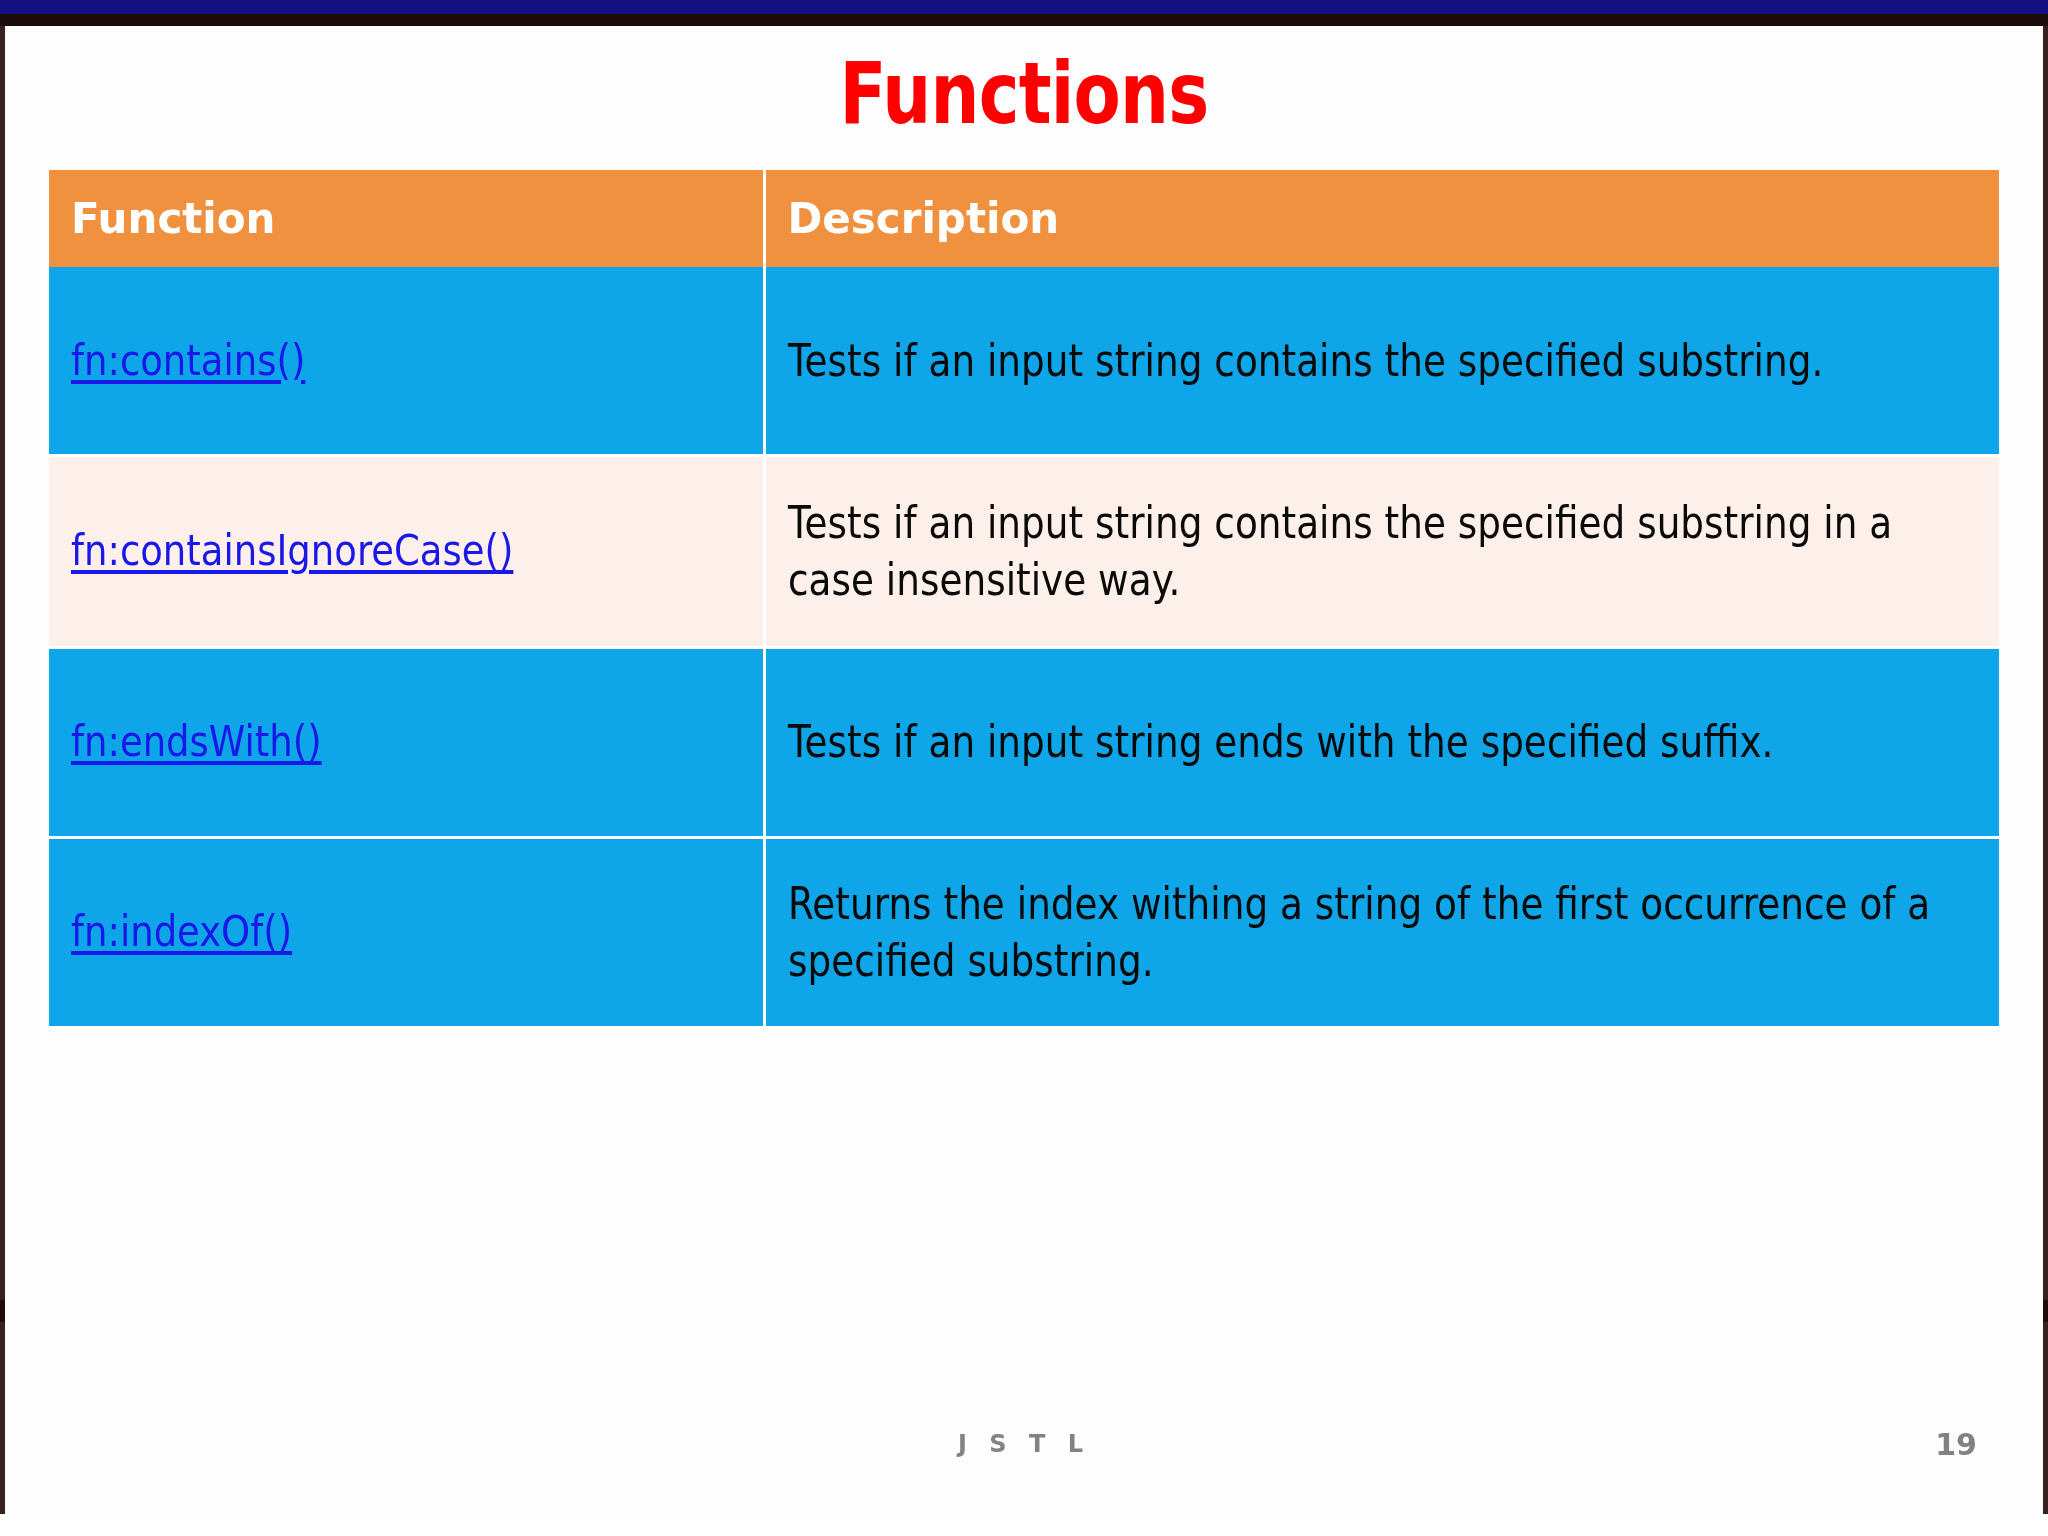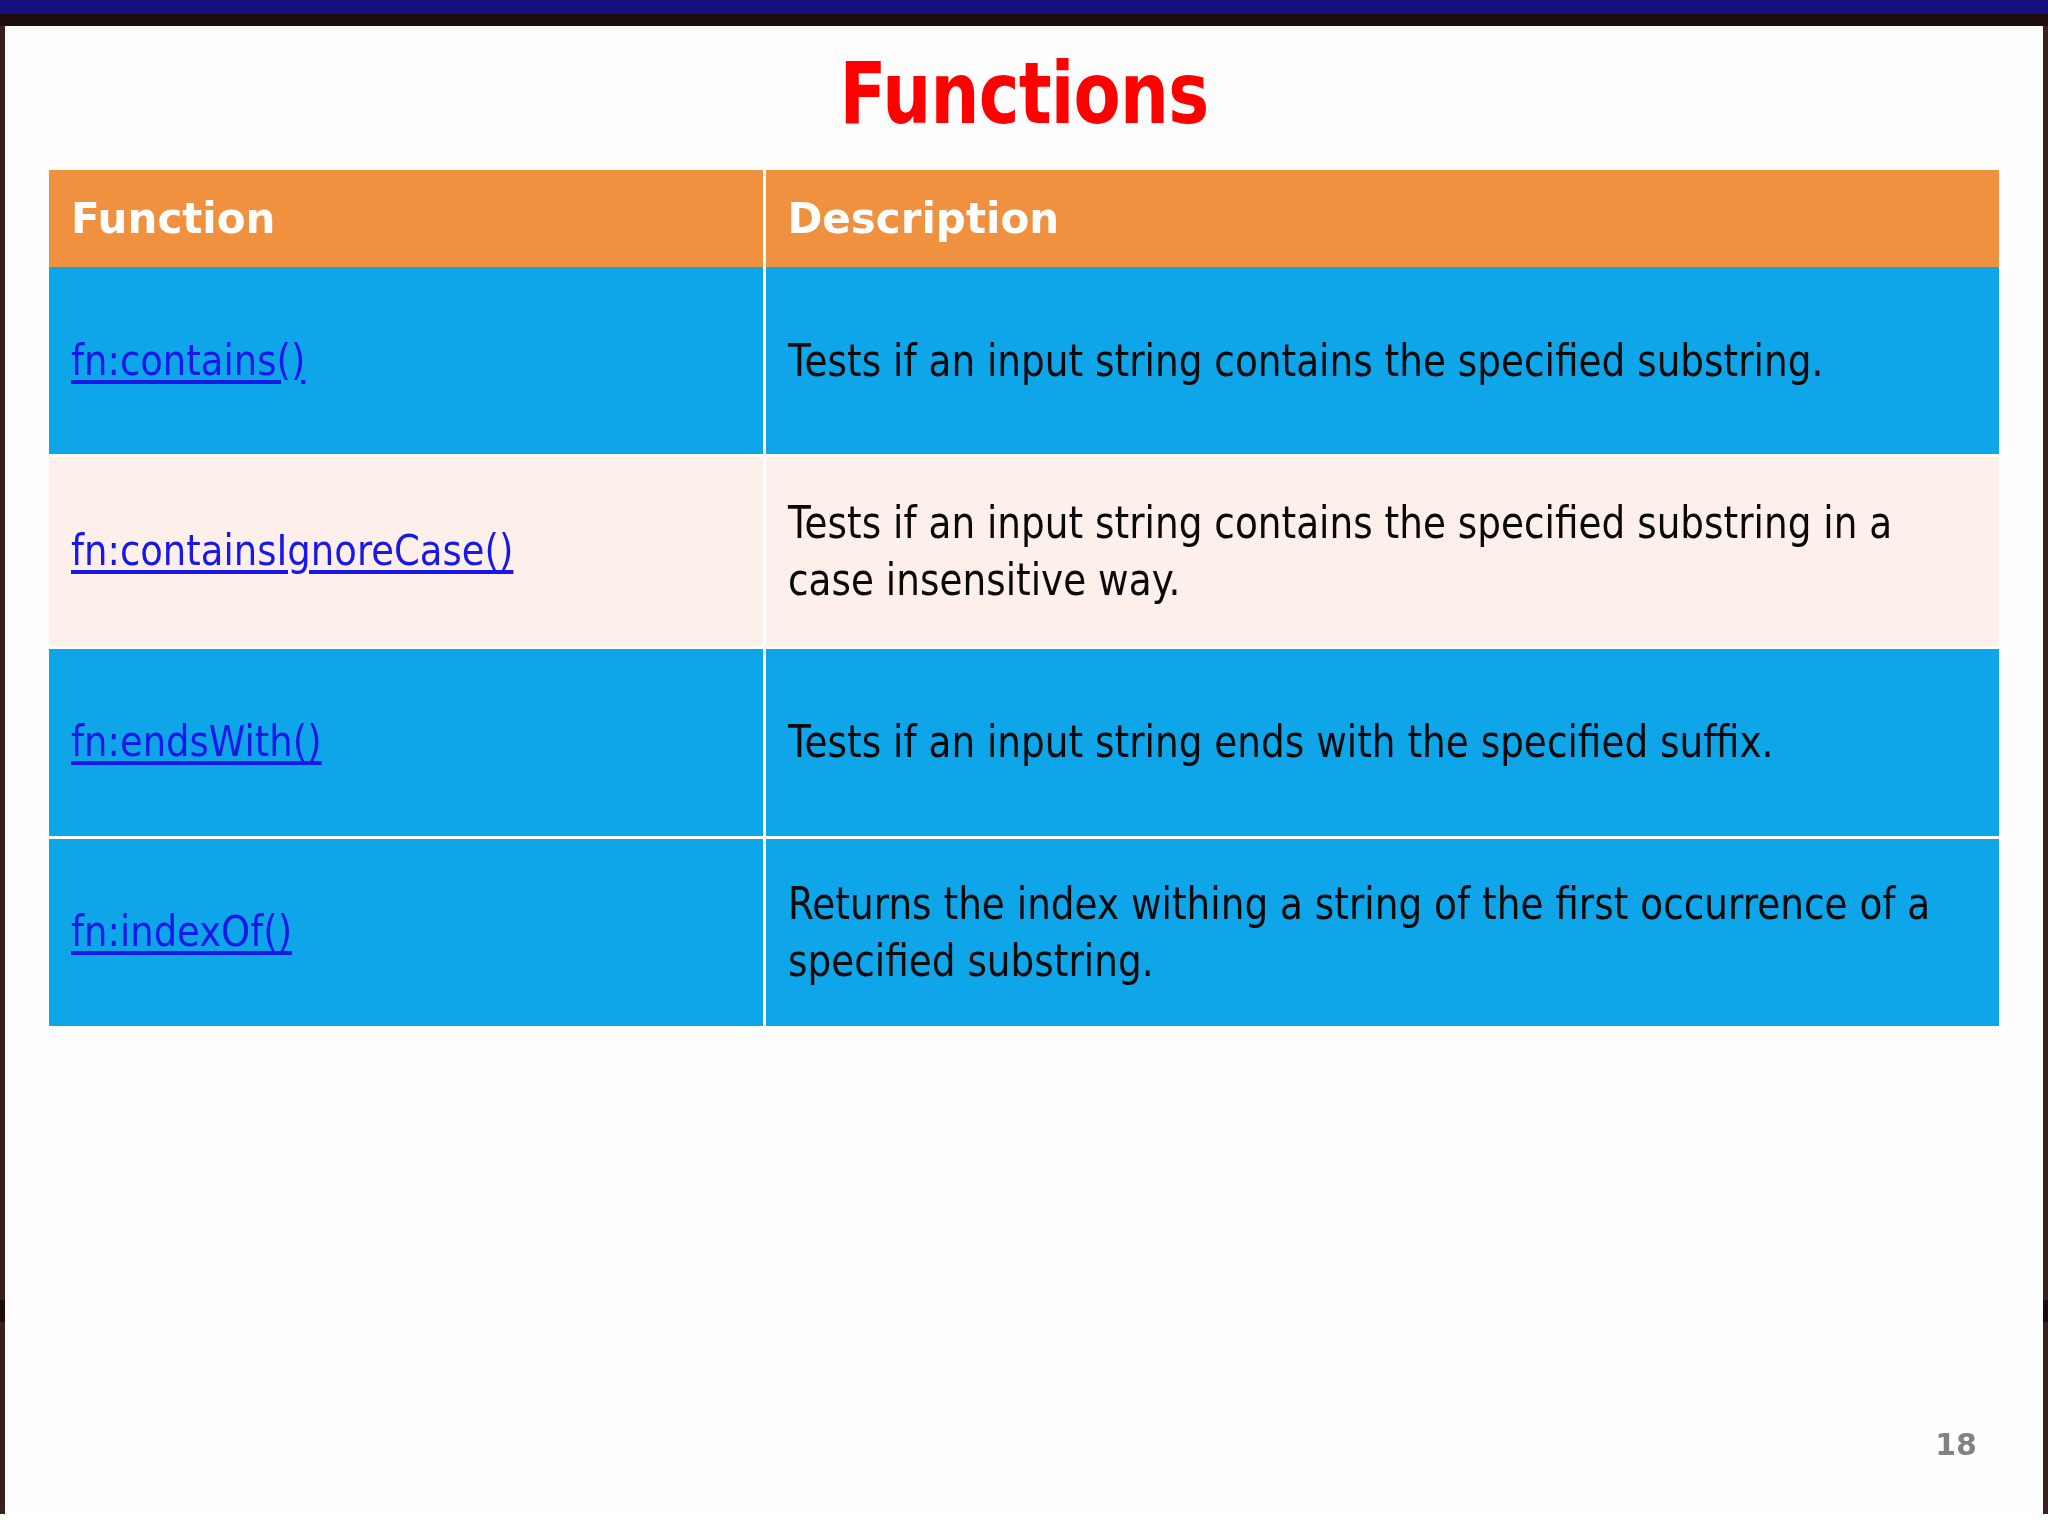--- a/index.html
+++ b/index.html
@@ -244,16 +244,17 @@
           </td>
           <td>
             <span class="desc-text">Returns the index withing a string of the first occurrence of a specified substring.</span>
           </td>
         </tr>
 
 
       </tbody>
     </table>
 
-    <div class="footer-page">18</div>
+    <div class="footer-label">J S T L</div>
+    <div class="footer-page">19</div>
 
   </div>
 </div>
 
 </body></html>

